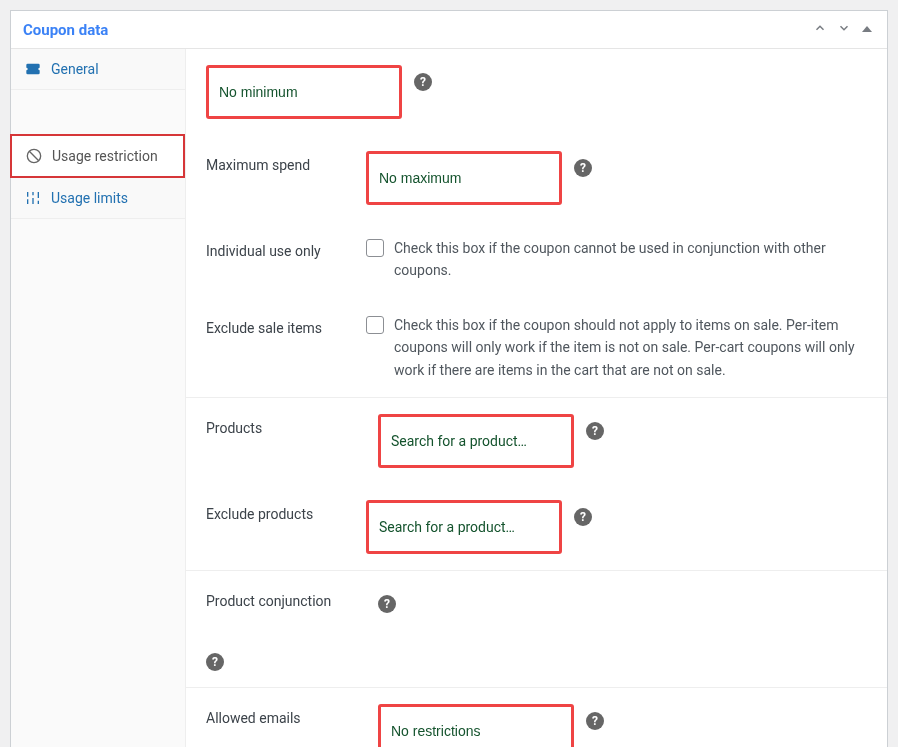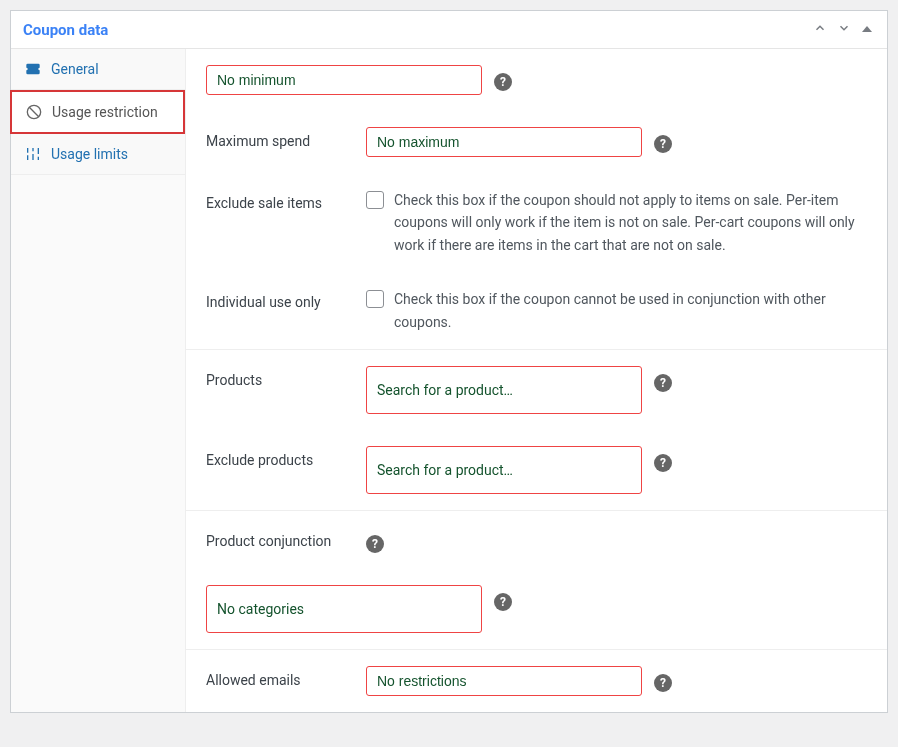--- a/index.html
+++ b/index.html
@@ -56,58 +56,60 @@
       color: #2271b1;
       font-size: 14px;
       border-bottom: 1px solid #eee;
       background: #f9f9f9;
     }
     .sidebar-item.active {
       background: #fff;
       color: #555;
       border: 2px solid #d63638;
       margin-left: -1px;
+      margin-top: 44px;
     }
     .sidebar-item .icon {
       width: 16px;
       height: 16px;
       display: inline-flex;
       align-items: center;
       justify-content: center;
       flex-shrink: 0;
     }
     .content {
       flex: 1;
       background: #fff;
     }
     .form-row {
       display: flex;
       align-items: flex-start;
       padding: 16px 20px;
     }
     .section-divider {
       border-top: 1px solid #eee;
+      gap: 12px;
     }
     .form-label {
       width: 160px;
       flex-shrink: 0;
       color: #3c434a;
       font-size: 14px;
       padding-top: 6px;
     }
     .form-field {
       flex: 1;
       display: flex;
       align-items: flex-start;
       gap: 12px;
     }
     .text-input, .select-input {
-      width: 276px;
-      padding: 6px 10px;
-      border: 1px solid #ef4444;
+      width: 196px;
+      padding: 16px 10px;
+      border: 3px solid #ef4444;
       border-radius: 3px;
       font-size: 14px;
       color: #2c3338;
       background: #fff;
     }
     .text-input::placeholder, .select-input.placeholder {
       color: #14532d;
     }
     .select-input {
       min-height: 48px;
@@ -223,35 +225,35 @@
 
       <div class="form-row">
         <div class="form-label">Maximum spend</div>
         <div class="form-field">
           <input class="text-input" placeholder="No maximum" style="">
           <span class="help-icon">?</span>
         </div>
       </div>
 
       <div class="form-row">
+        <div class="form-label">Individual use only</div>
+        <div class="checkbox-field">
+          <div class="checkbox"></div>
+          <div class="checkbox-label">Check this box if the coupon cannot be used in conjunction with other coupons.</div>
+        </div>
+      </div>
+
+      <div class="form-row">
         <div class="form-label">Exclude sale items</div>
         <div class="checkbox-field">
           <div class="checkbox"></div>
           <div class="checkbox-label">Check this box if the coupon should not apply to items on sale. Per-item coupons will only work if the item is not on sale. Per-cart coupons will only work if there are items in the cart that are not on sale.</div>
         </div>
       </div>
 
-      <div class="form-row">
-        <div class="form-label">Individual use only</div>
-        <div class="checkbox-field">
-          <div class="checkbox"></div>
-          <div class="checkbox-label">Check this box if the coupon cannot be used in conjunction with other coupons.</div>
-        </div>
-      </div>
-
       <div class="form-row section-divider">
         <div class="form-label">Products</div>
         <div class="form-field">
           <div class="select-input placeholder">Search for a product…</div>
           <span class="help-icon">?</span>
         </div>
       </div>
 
       <div class="form-row">
         <div class="form-label">Exclude products</div>
@@ -263,21 +265,20 @@
 
       <div class="form-row section-divider">
         <div class="form-label">Product conjunction</div>
         <div class="form-field">
           <span class="help-icon">?</span>
         </div>
       </div>
 
       <div class="form-row">
         <div class="form-field">
-          <div class="select-input placeholder">No categories</div>
           <span class="help-icon">?</span>
         </div>
       </div>
 
       <div class="form-row section-divider">
         <div class="form-label">Allowed emails</div>
         <div class="form-field">
           <input class="text-input" placeholder="No restrictions" style="">
           <span class="help-icon">?</span>
         </div>

